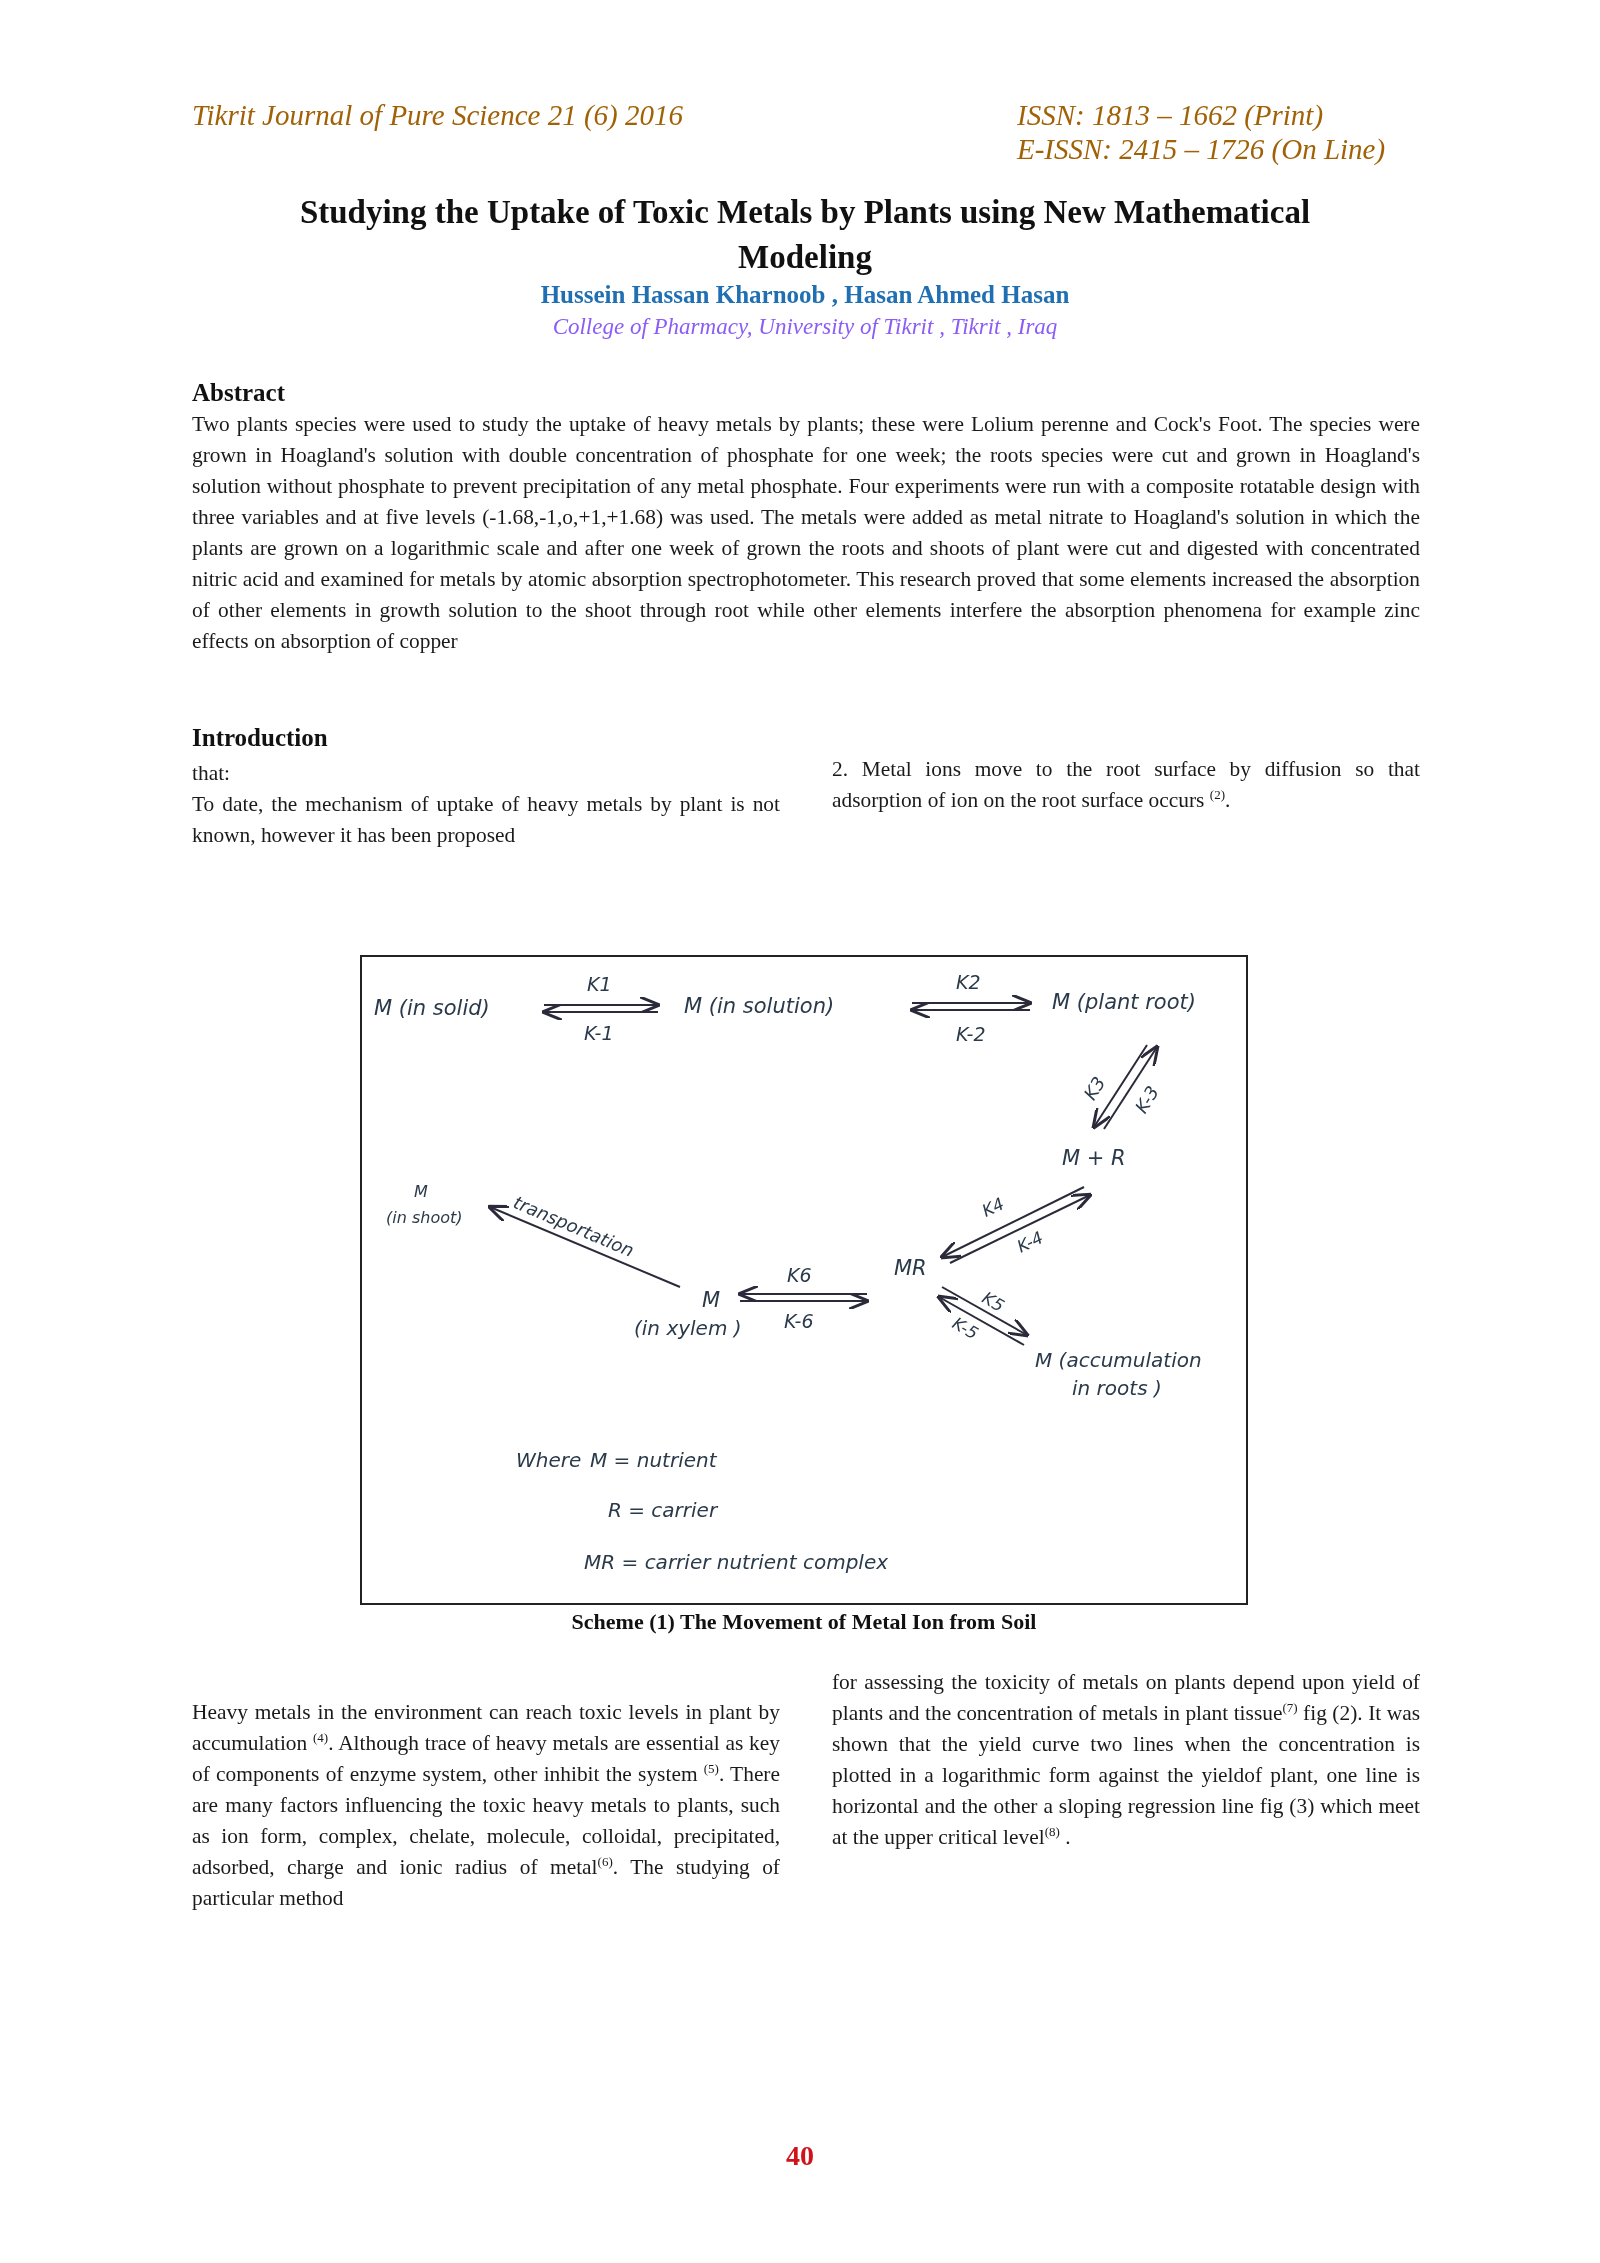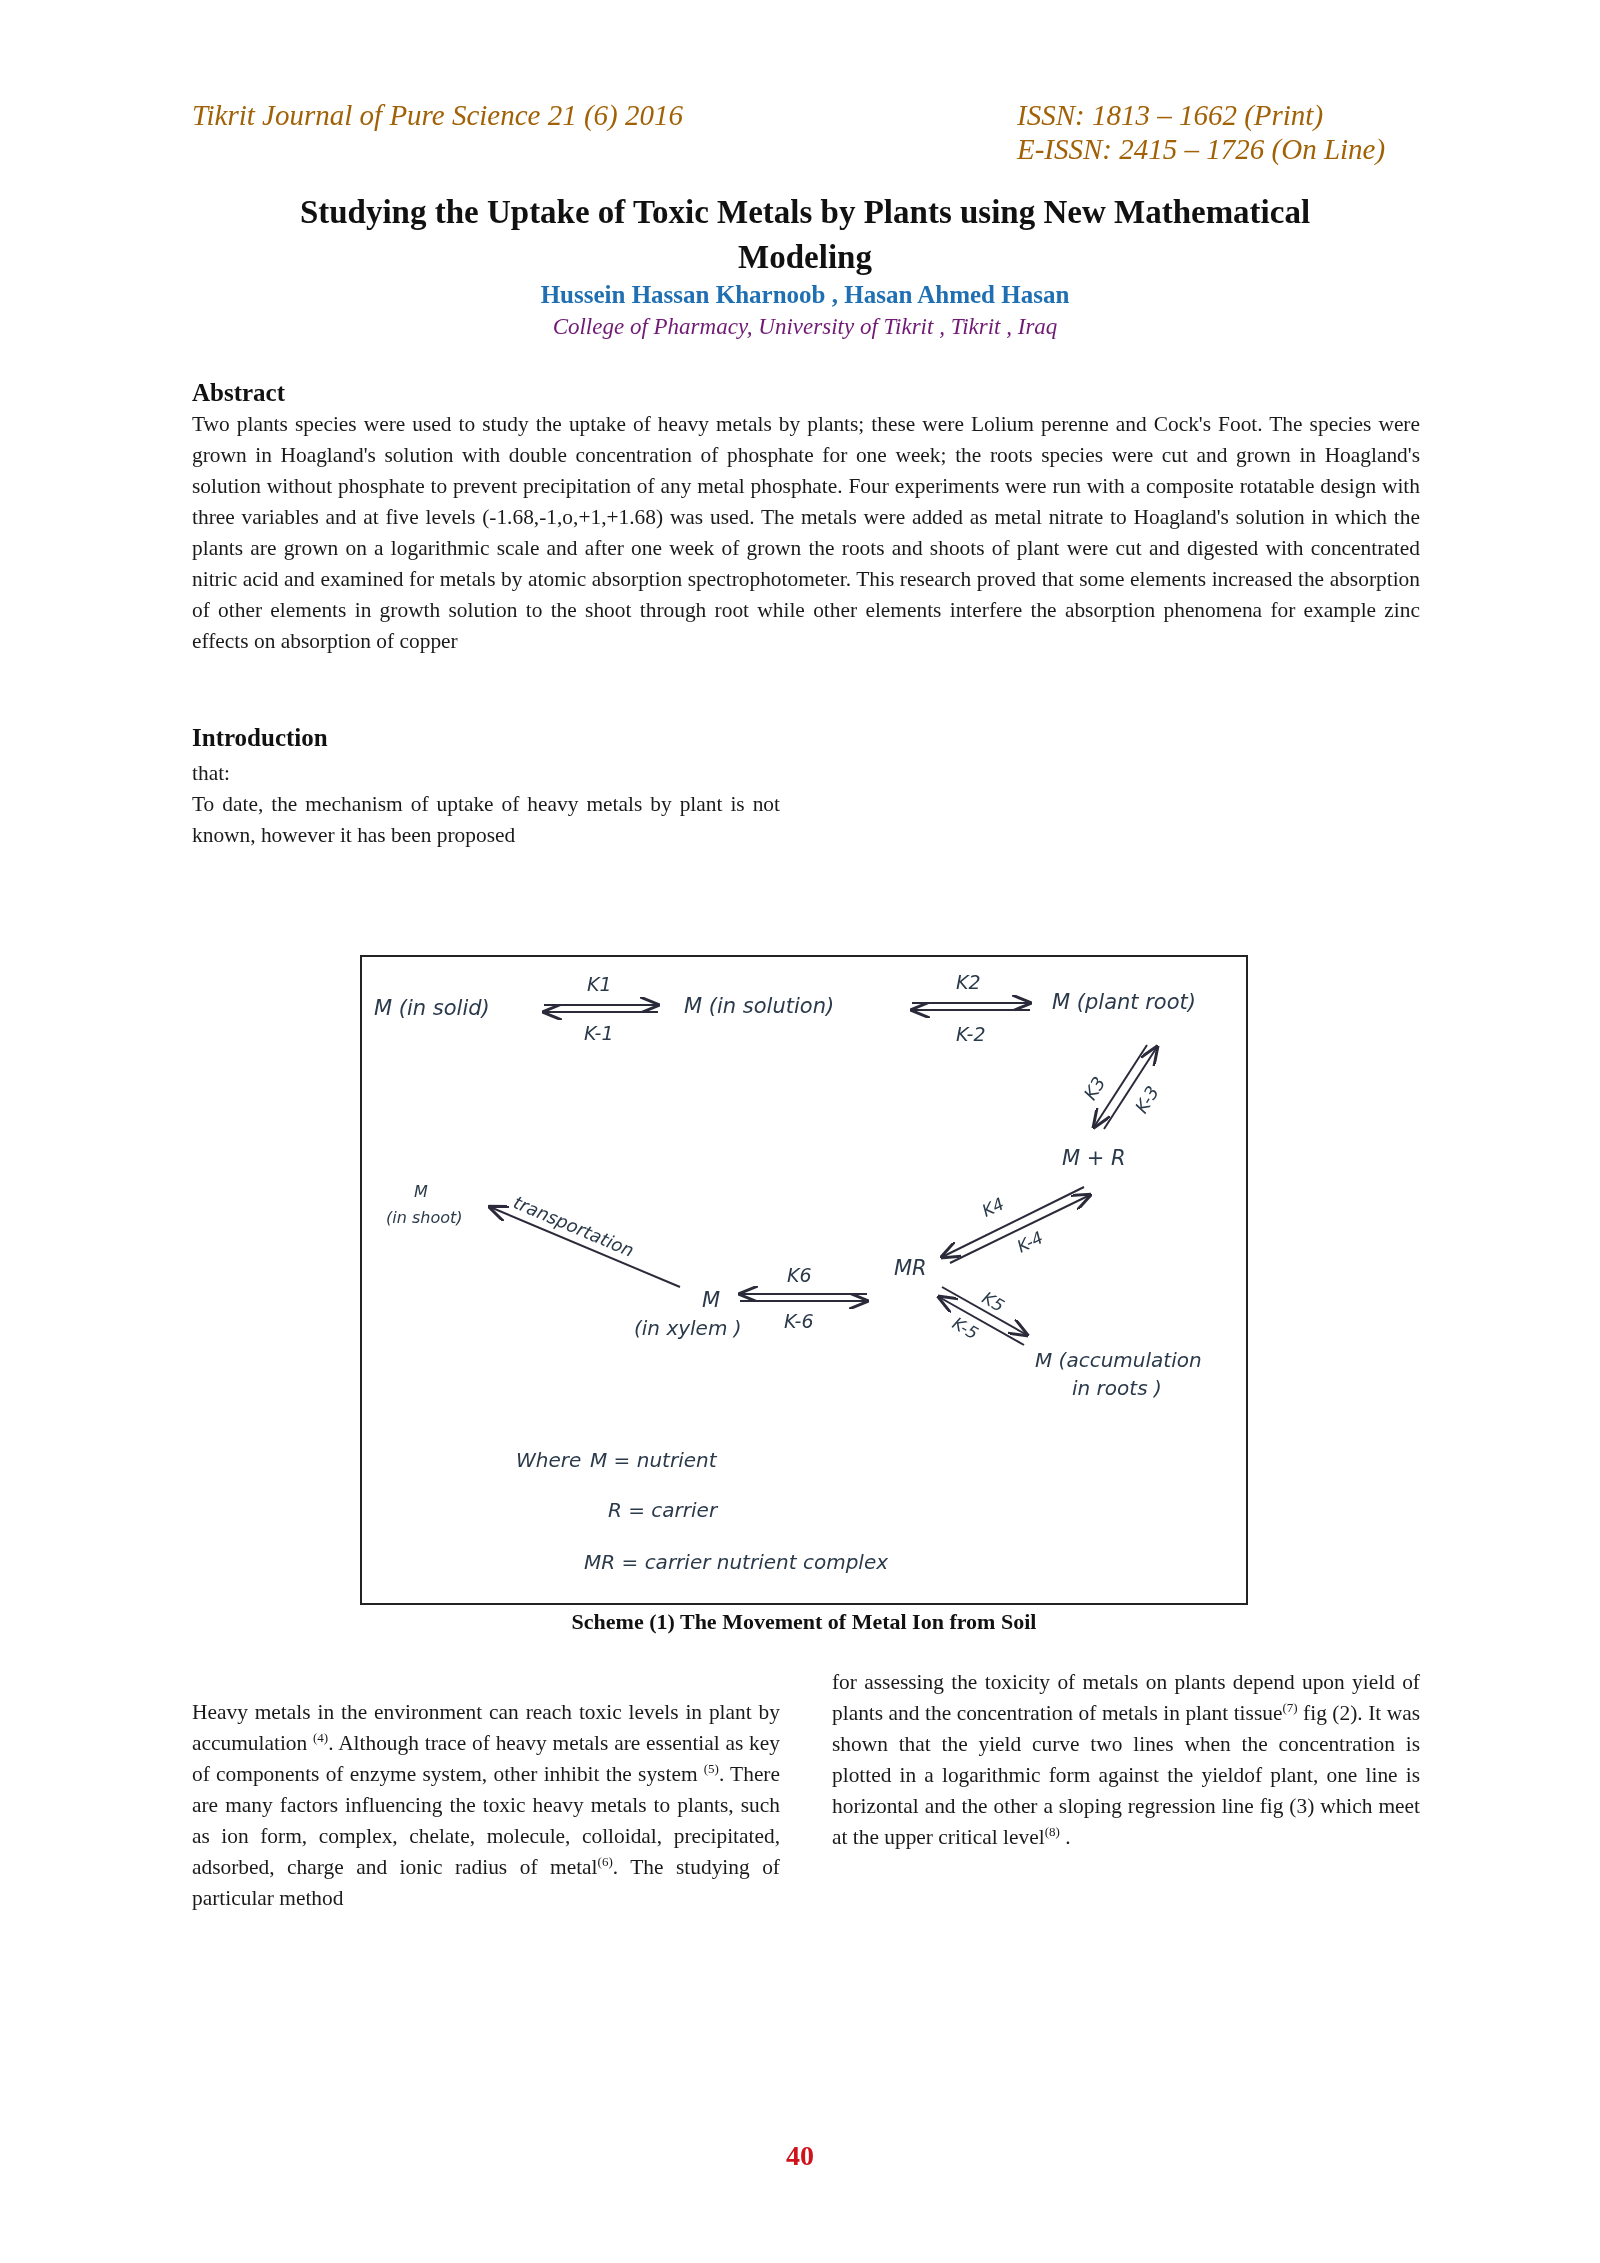--- a/index.html
+++ b/index.html
@@ -5,21 +5,21 @@
   html, body { margin: 0; padding: 0; background: #ffffff; }
   body { width: 1600px; height: 2263px; position: relative; overflow: hidden;
          font-family: "Liberation Serif", serif; color: #1a1a1a; }
   .abs { position: absolute; }
   .hdr { color: #a16207; font-style: italic; font-weight: normal; font-size: 29px; line-height: 34px; }
   .title { left: 190px; width: 1230px; top: 190px; text-align: center; font-weight: bold;
            font-size: 33px; line-height: 45px; color: #111; }
   .authors { left: 190px; width: 1230px; top: 279px; text-align: center; font-weight: bold;
              font-size: 25px; line-height: 32px; color: #1f6fb2; }
   .affil { left: 190px; width: 1230px; top: 312px; text-align: center; font-style: italic;
-           font-size: 23px; line-height: 30px; color: #701a75; }
+           font-size: 23px; line-height: 30px; color: #8b5cf6; }
   .h2 { font-weight: bold; font-size: 25px; line-height: 30px; color: #111; }
   .body { font-size: 21.4px; line-height: 31px; text-align: justify; color: #1a1a1a; }
   .col { font-size: 21.4px; line-height: 31px; text-align: justify; }
   sup { font-size: 13px; line-height: 0; vertical-align: super; }
   .scheme-box { left: 360px; top: 955px; width: 888px; height: 650px; border: 2px solid #222;
                 box-sizing: border-box; background: #fff; }
   .scheme-box svg { position: absolute; left: 0; top: 0; }
   .caption { left: 360px; width: 888px; top: 1607px; text-align: center; font-weight: bold;
              font-size: 22px; line-height: 30px; color: #111; }
   .page-num { left: 700px; width: 200px; top: 2140px; text-align: center; font-weight: bold;
@@ -45,20 +45,23 @@
 <div class="abs h2" style="left:192px; top:723px;">Introduction</div>
 
 <div class="abs col" style="left:192px; top:754px; width:588px;">
   <div style="margin-top:4px;">that:</div>
   <div>
     <span>To date, the mechanism of uptake of heavy metals by plant is not known, however it has been proposed</span>
   </div>
 </div>
 
 <div class="abs col" style="left:832px; top:754px; width:588px;">
+  <div>
+    <span>2. Metal ions move to the root surface by diffusion so that adsorption of ion on the root surface occurs </span><sup>(2)</sup>.
+  </div>
 </div>
 
 <div class="abs scheme-box">
   <svg width="888" height="650" viewBox="0 0 888 650">
     <defs>
       <marker id="ah" markerWidth="10" markerHeight="8" refX="9" refY="4" orient="auto">
         <path d="M0,0 L10,4 L0,8" fill="none" stroke="#2a2a3a" stroke-width="1.5"></path>
       </marker>
     </defs>
     <g font-family="DejaVu Sans, sans-serif" font-style="italic" fill="#2b3a4a" font-size="21">

